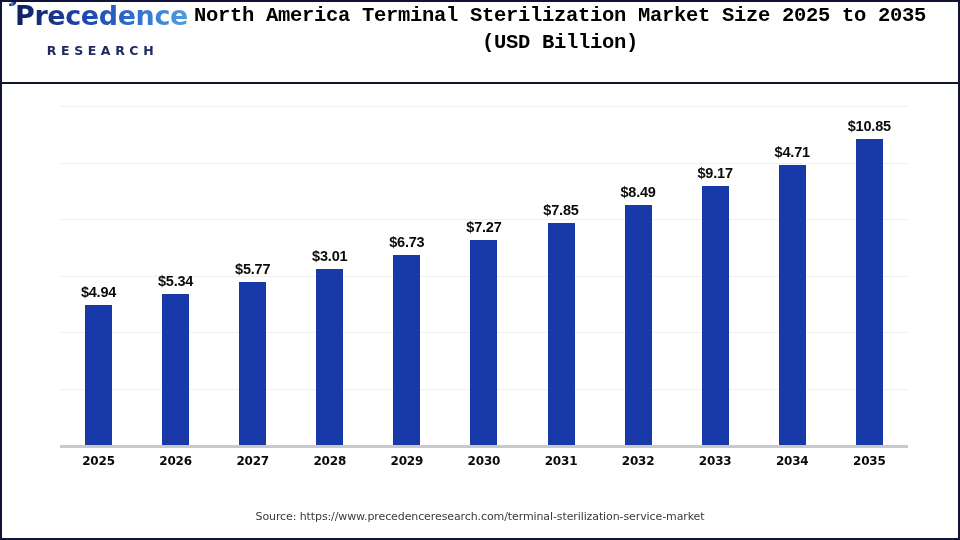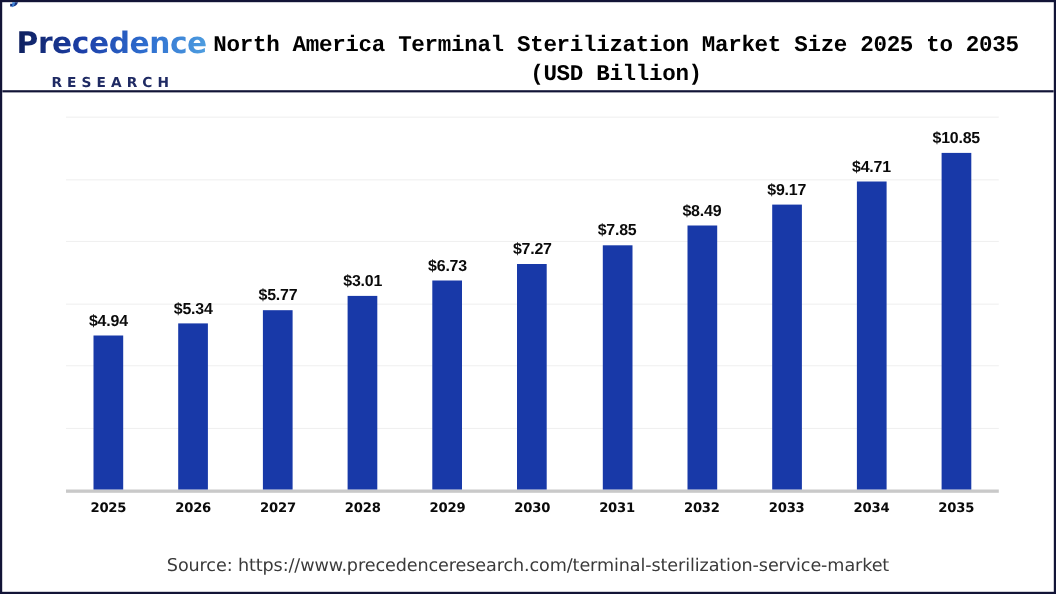--- a/index.html
+++ b/index.html
@@ -23,21 +23,21 @@
   }
 
   
   #header {
     position: absolute;
     left: 0;
     top: 0;
     width: 956px;
     height: 82px;
     display: flex;
-    align-items: flex-end;
+    align-items: flex-start;
     border-bottom: 2px solid #121437;
     box-sizing: border-box;
   }
 
   #logo {
     width: 180px;
     flex: 0 0 180px;
     padding-left: 12px;
     box-sizing: border-box;
     display: flex;
@@ -175,21 +175,21 @@
   
   #footer {
     position: absolute;
     left: 0;
     bottom: 14px;
     width: 956px;
     text-align: center;
   }
   #source-text {
     font-family: "DejaVu Sans", sans-serif;
-    font-size: 16px;
+    font-size: 11px;
     font-weight: normal;
     color: #3a3a3a;
     letter-spacing: -0.1px;
     margin-top: 12px;
   }
 </style>
 </head>
 <body>
 
 <div id="chart-card">

